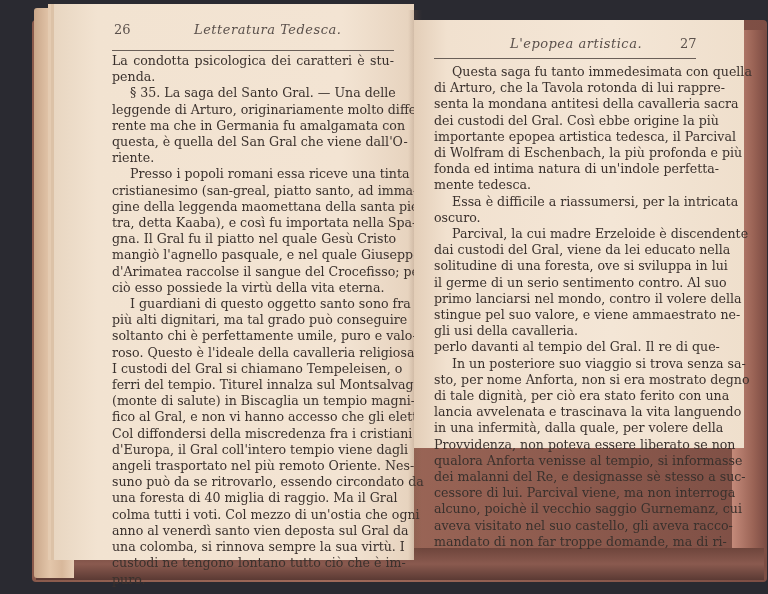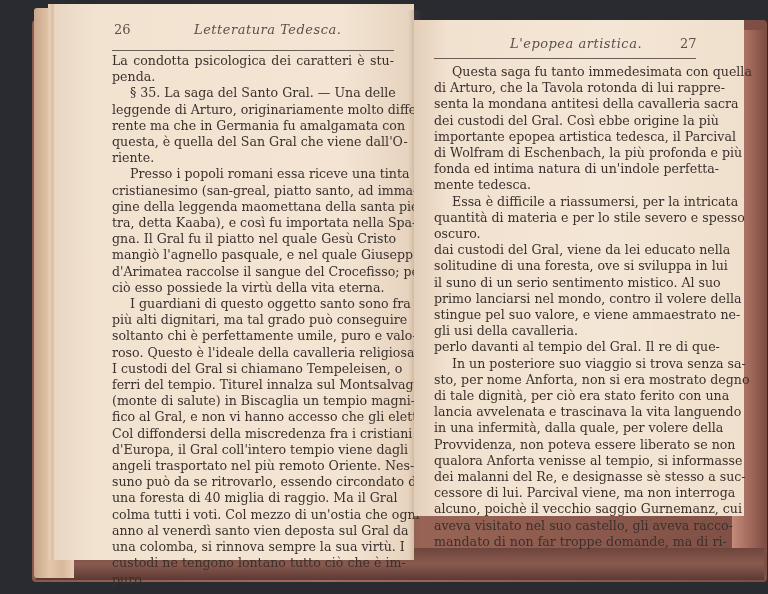--- a/index.html
+++ b/index.html
@@ -32,21 +32,21 @@
   .page {
     position:absolute; background:#efdfcc;
     color:#3b3330;
   }
   .page-left {
     left:42px; top:4px; width:360px; height:556px;
     background:linear-gradient(90deg,#e8d6c1 0%,#f2e3d1 12%,#f3e4d3 80%,#e6d2bd 100%);
     box-shadow: -3px 0 0 #dcc2a7, -6px 0 0 #e4cbb1;
   }
   .page-right {
-    left:402px; top:20px; width:330px; height:496px;
+    left:402px; top:20px; width:330px; height:428px;
     background:linear-gradient(90deg,#e3ceb8 0%,#f1e1cf 10%,#f4e6d6 60%,#efdfcc 100%);
   }
   .gutter {
     position:absolute; left:396px; top:10px; width:14px; height:550px;
     background:linear-gradient(90deg,rgba(0,0,0,0),rgba(120,90,70,0.22),rgba(0,0,0,0));
   }
   .running-head {
     position:absolute; font-size:13px; color:#5a504b;
   }
   .rh-title { font-style:italic; letter-spacing:0.5px; }
@@ -118,25 +118,25 @@
     <div class="text" id="right-text" style="left:20px; top:44px; width:264px;">
         <span class="line indent">Questa saga fu tanto immedesimata con quella</span>
         <span class="line">di Arturo, che la Tavola rotonda di lui rappre-</span>
         <span class="line">senta la mondana antitesi della cavalleria sacra</span>
         <span class="line">dei custodi del Gral. Così ebbe origine la più</span>
         <span class="line">importante epopea artistica tedesca, il Parcival</span>
         <span class="line">di Wolfram di Eschenbach, la più profonda e più</span>
         <span class="line">fonda ed intima natura di un'indole perfetta-</span>
         <span class="line last">mente tedesca.</span>
         <span class="line indent">Essa è difficile a riassumersi, per la intricata</span>
-        <span class="line">quantità di materia e per lo stile severo e spesso</span>
         <span class="line last">oscuro.</span>
+        <span class="line indent">Parcival, la cui madre Erzeloide è discendente</span>
         <span class="line">dai custodi del Gral, viene da lei educato nella</span>
         <span class="line">solitudine di una foresta, ove si sviluppa in lui</span>
-        <span class="line">il suno di un serio sentimento mistico. Al suo</span>
+        <span class="line">il germe di un serio sentimento contro. Al suo</span>
         <span class="line">primo lanciarsi nel mondo, contro il volere della</span>
         <span class="line">stingue pel suo valore, e viene ammaestrato ne-</span>
         <span class="line last">gli usi della cavalleria.</span>
         <span class="line">perlo davanti al tempio del Gral. Il re di que-</span>
         <span class="line indent">In un posteriore suo viaggio si trova senza sa-</span>
         <span class="line">sto, per nome Anforta, non si era mostrato degno</span>
         <span class="line">di tale dignità, per ciò era stato ferito con una</span>
         <span class="line">lancia avvelenata e trascinava la vita languendo</span>
         <span class="line">in una infermità, dalla quale, per volere della</span>
         <span class="line">Provvidenza, non poteva essere liberato se non</span>

